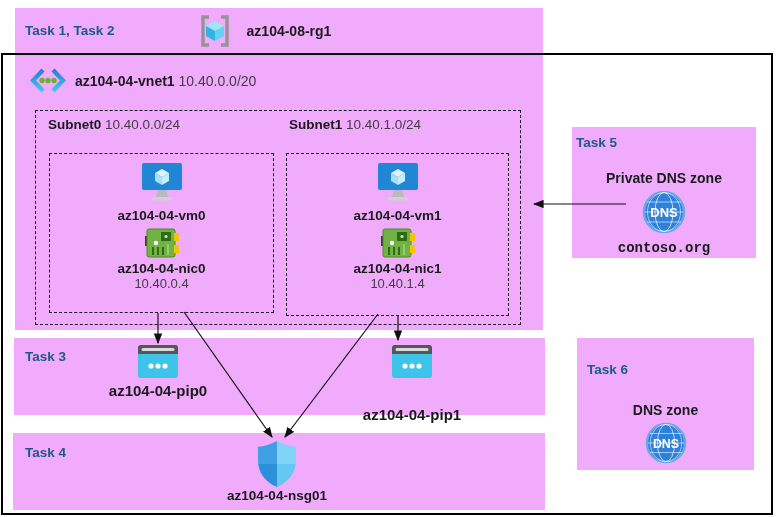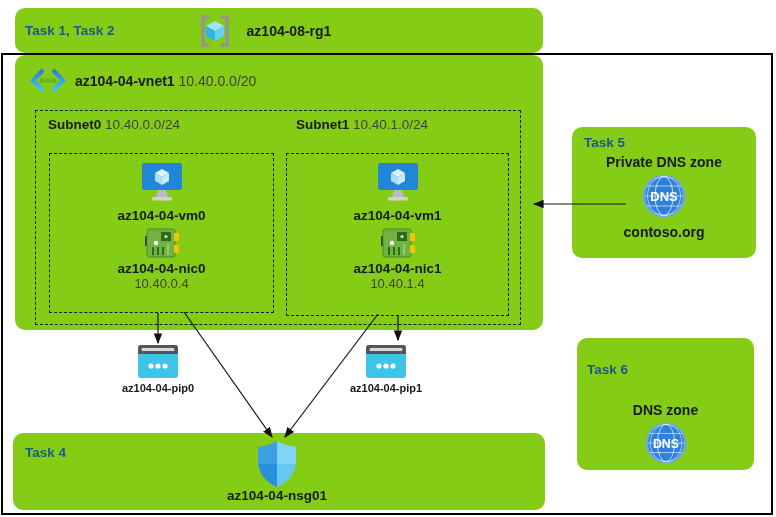--- a/index.html
+++ b/index.html
@@ -5,70 +5,70 @@
   * { margin:0; padding:0; box-sizing:border-box; }
   body { background:#fff; font-family:"Liberation Sans", sans-serif; }
   .canvas { position:relative; width:776px; height:517px; background:#fff; overflow:hidden;
             color:#1a1a1a; font-size:13px; }
 
   
   .outer-box { position:absolute; left:1px; top:53px; width:772px; height:462px;
                border:2px solid #000; background:#fff; }
 
   
-  .panel { position:absolute; background:#84cc16;border-radius:10px; }
+  .panel { position:absolute; background:#f0abfc; }
   .band-task12 { left:15px; top:8px;  width:528px; height:45px; display:flex; align-items:center; padding-left:10px; }
   .vnet-region { left:15px; top:55px; width:528px; height:275px; }
   .band-task3  { left:14px; top:338px; width:531px; height:77px; }
   .band-task4  { left:13px; top:433px; width:532px; height:77px; }
-  .box-task5   { left:572px; top:127px; width:184px; height:131px; padding:8px 12px; }
+  .box-task5   { left:572px; top:127px; width:184px; height:131px; padding:8px 4px; }
   .box-task6   { left:577px; top:338px; width:177px; height:132px; padding:24px 10px; }
 
   .task-label { color:#1a5a86; font-weight:bold; font-size:13.5px; }
   .name-bold  { font-weight:bold; color:#1a1a1a; }
   .dim-text   { color:#404040; }
 
   
   .rg-wrap { display:flex; align-items:center; gap:14px; margin-left:82px; }
   .rg-name { font-weight:bold; font-size:14px; }
 
   
   .vnet-header { position:absolute; left:15px; top:12px; display:flex; align-items:center; gap:9px; }
   .vnet-title { font-size:14px; }
 
   
   .dashed { position:absolute; border:1px dashed #1a1a1a; }
   .subnets-outer { left:20px; top:55px; width:486px; height:215px; }
   .subnet-label { position:absolute; top:6px; font-size:13.5px; white-space:nowrap; }
   .subnet0-label { left:12px; }
-  .subnet1-label { left:260px; }
+  .subnet1-label { left:253px; }
   .vmbox { display:flex; flex-direction:column; align-items:center; padding-top:9px; }
   .vmbox0 { left:13px;  top:42px; width:225px; height:160px; }
   .vmbox1 { left:250px; top:42px; width:223px; height:163px; }
   .vm-label  { margin-top:5px; font-size:13.5px; }
   .nic-icon  { margin-top:4px; }
   .nic-label { margin-top:2px; font-size:13.5px; }
   .ip-label  { font-size:13px; }
 
   
   .pip-group { position:absolute; width:120px; display:flex; flex-direction:column; align-items:center; }
   .pip0 { left:98px;  top:345px; }
-  .pip1 { left:326px; top:345px; }
-  .pip-label { margin-top:4px; font-weight:bold; font-size:11px; }
+  .pip1 { left:352px; top:345px;gap:24px; }
+  .pip-label { margin-top:4px; font-weight:bold; font-size:15px; }
 
   
   .nsg-group { position:absolute; left:207px; top:441px; width:140px;
                display:flex; flex-direction:column; align-items:center; }
   .nsg-label { margin-top:1px; font-weight:bold; font-size:13.5px; }
 
   
   .dns-box-inner { display:flex; flex-direction:column; align-items:center; }
-  .dns-title { font-weight:bold; font-size:14px; margin-top:4px; }
+  .dns-title { font-weight:bold; font-size:14px; margin-top:20px; }
   .dns-icon-wrap { margin-top:4px; }
-  .dns-zone-name { font-weight:bold; font-size:14px; margin-top:3px; }
+  .dns-zone-name { font-weight:bold; font-size:14px; margin-top:3px;font-family:Liberation Mono, monospace; }
   .box-task6 .dns-title { margin-top:25px; }
 
   
   .arrows { position:absolute; left:0; top:0; width:776px; height:517px; pointer-events:none; }
 
   .band-inner-label3 { position:absolute; left:11px; top:11px; }
   .band-inner-label4 { position:absolute; left:12px; top:12px; }
 </style>
 </head>
 <body>
@@ -191,20 +191,23 @@
           <line x1="5" y1="12" x2="39" y2="12" stroke="#ffffff" stroke-opacity="0.6"></line>
           <line x1="3" y1="22" x2="41" y2="22" stroke="#ffffff" stroke-opacity="0.6"></line>
           <line x1="5" y1="32" x2="39" y2="32" stroke="#ffffff" stroke-opacity="0.6"></line>
           <text x="22" y="27" text-anchor="middle" font-size="13" font-weight="bold" fill="#ffffff" font-family="Liberation Sans, sans-serif">DNS</text>
         </svg>
       </span>
       <span class="dns-zone-name">contoso.org</span>
     </div>
   </div>
 
+  <div class="panel band-task3">
+    <span class="task-label band-inner-label3">Task 3</span>
+  </div>
   <div class="pip-group pip0">
     <svg width="40" height="33" viewBox="0 0 40 33">
       <rect x="0" y="0" width="40" height="33" rx="3" fill="#3ec3e9"></rect>
       <path d="M3 0 h34 a3 3 0 0 1 3 3 v6 h-40 v-6 a3 3 0 0 1 3 -3 z" fill="#565656"></path>
       <rect x="3.5" y="3" width="33" height="3" rx="1.5" fill="#d9d9d9"></rect>
       <circle cx="13" cy="21" r="2.6" fill="#ffffff"></circle>
       <circle cx="20" cy="21" r="2.6" fill="#ffffff"></circle>
       <circle cx="27" cy="21" r="2.6" fill="#ffffff"></circle>
     </svg>
     <span class="pip-label">az104-04-pip0</span>

